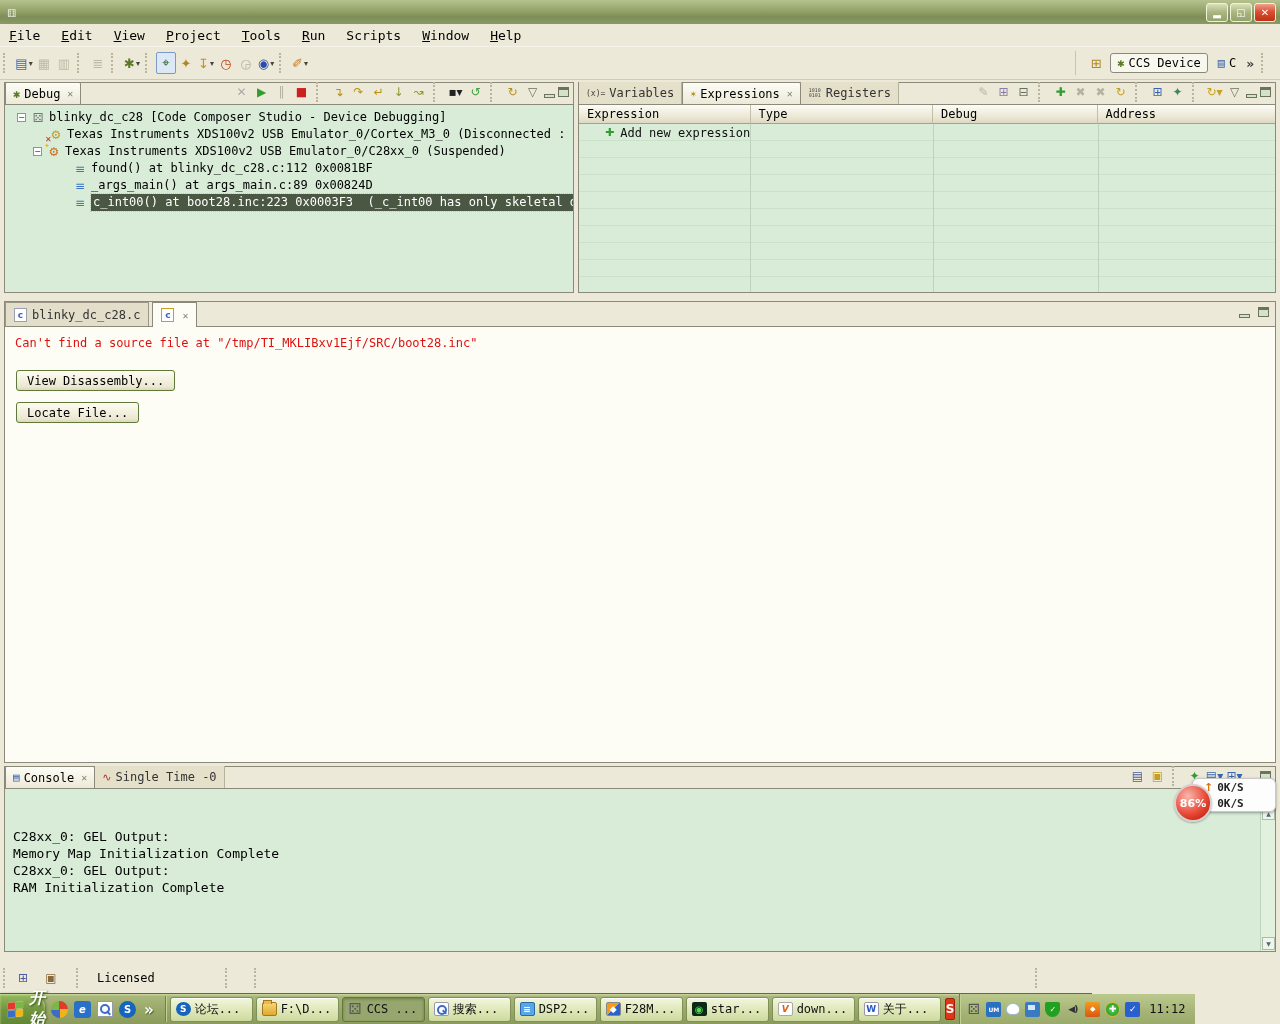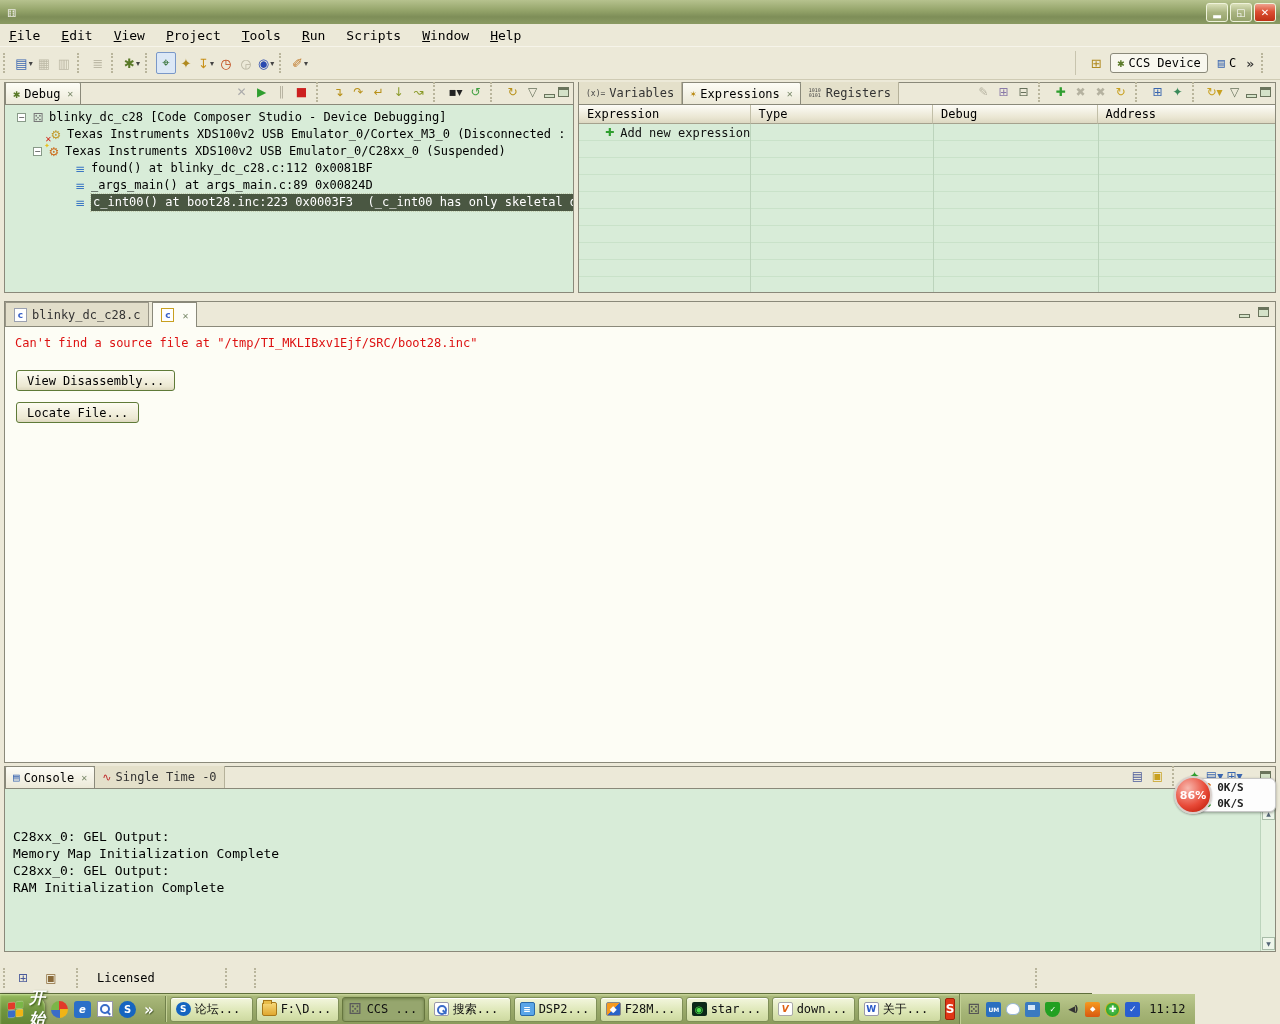--- a/index.html
+++ b/index.html
@@ -106,21 +106,21 @@
   .sarr { position:absolute; left:1px; width:13px; height:13px; background:#eef6ea; border:1px solid #a8bca8;
     font:6px/11px "DejaVu Sans",sans-serif; text-align:center; color:#567; }
 
   
   #netbadge { position:absolute; left:1174px; top:776px; width:104px; height:40px; z-index:50; }
   .npill { position:absolute; left:18px; top:2px; width:84px; height:34px; background:#fdfdfd; border:1px solid #c8c8c8;
     border-radius:6px; box-shadow:0 1px 3px rgba(0,0,0,.35); }
   .nrow { position:absolute; left:30px; width:70px; height:15px; display:flex; align-items:center; gap:4px;
     font:bold 11px "DejaVu Sans Mono",monospace; color:#222; }
   .nrow .a { font:bold 11px "DejaVu Sans",sans-serif; }
-  .ncirc { position:absolute; left:0px; top:0px; width:38px; height:38px; border-radius:50%;
+  .ncirc { position:absolute; left:0px; top:8px; width:38px; height:38px; border-radius:50%;
     background:radial-gradient(circle at 35% 30%, #f8b8ae, #e84a38 55%, #bf1d0a 90%);
     border:2px solid #d8d0cc; box-shadow:0 1px 2px rgba(0,0,0,.3);
     display:flex; align-items:center; justify-content:center; color:#fff; font:bold 11px "DejaVu Sans",sans-serif; }
 
   
   #statusbar { position:absolute; left:0; top:963px; width:1280px; height:30px; background:#ece9d8;
     display:flex; align-items:center; font-size:12px; }
   .sico { width:18px; height:17px; display:inline-flex; align-items:center; justify-content:center;
     font:12px "DejaVu Sans",sans-serif; color:#4a5a9a; }
 

